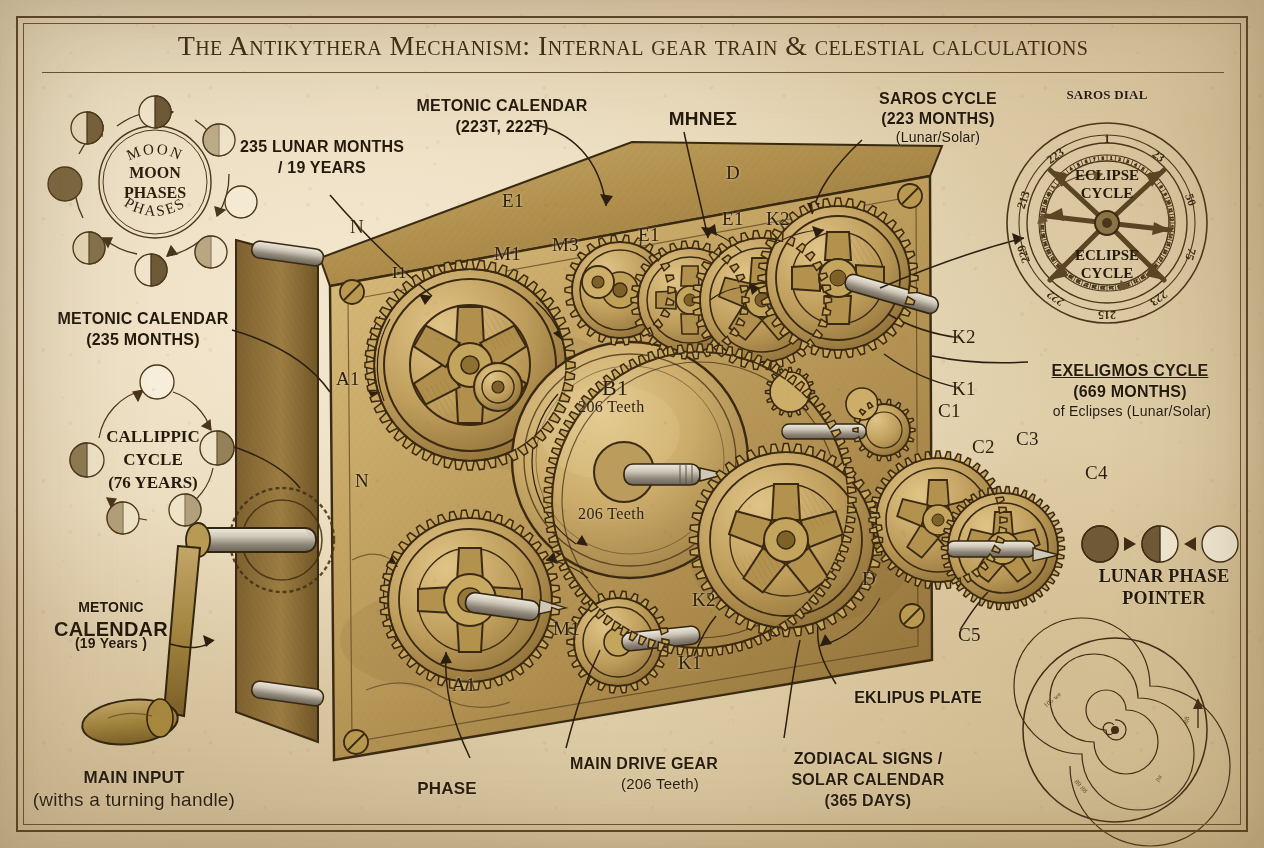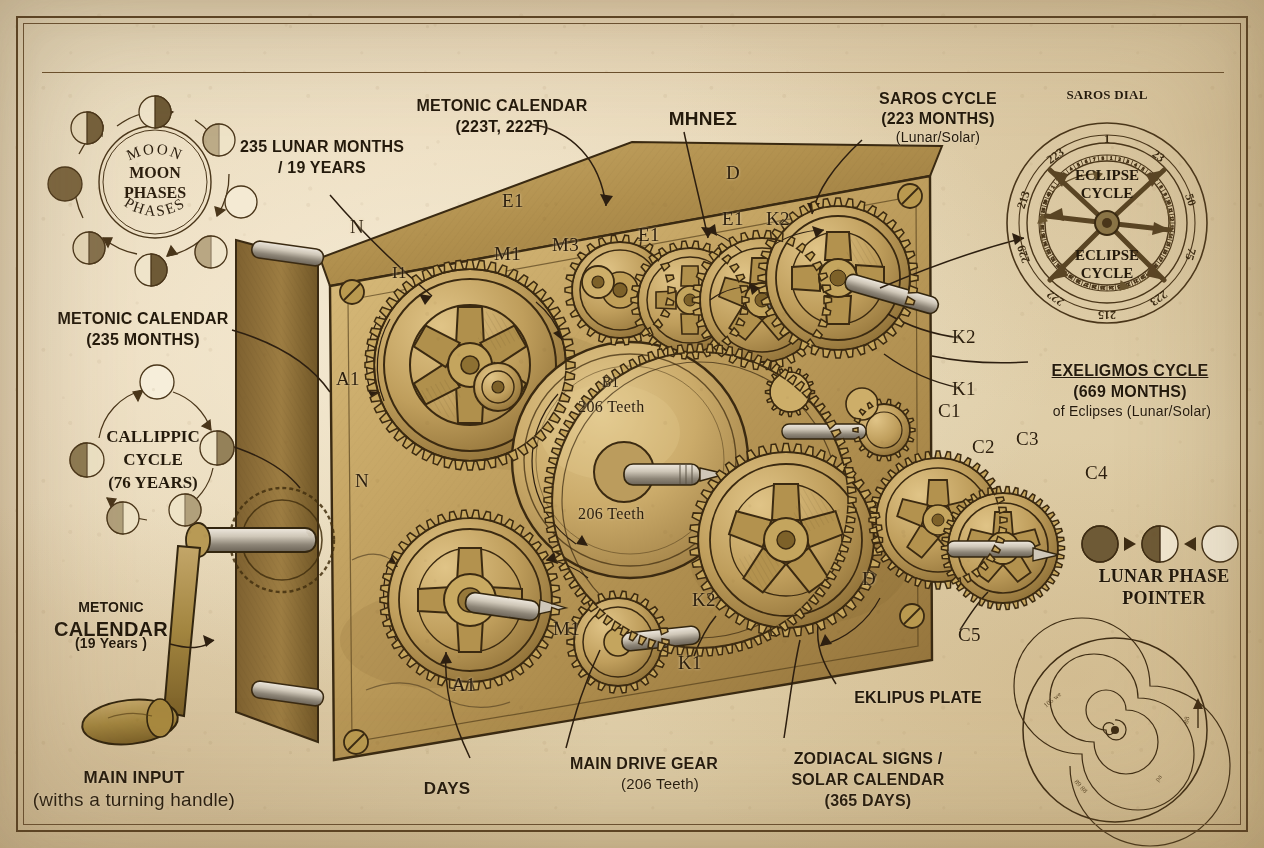--- a/index.html
+++ b/index.html
@@ -957,20 +957,21 @@
         <path d="M134.24094729358245,-62.40935883120107 L140.73922752980891,-67.3198836474981 L139.08506782838984,-70.67418770083034 L131.23338420009327,-68.50809347362335 Z" fill="#c7a75f" stroke="#3b2a11" stroke-width="1.5"></path>
         <path d="M138.0352944817117,-53.495957579495006 L144.8408250902834,-57.970960723157994 L143.40958905323797,-61.42627017475021 L135.4330471416291,-59.77833840057175 Z" fill="#c7a75f" stroke="#3b2a11" stroke-width="1.5"></path>
         <path d="M141.23855334730638,-44.353478424584594 L148.3221920013534,-48.3737972451374 L147.12000840111958,-51.9153159294491 L139.05276498324486,-50.79260330515132 Z" fill="#c7a75f" stroke="#3b2a11" stroke-width="1.5"></path>
         <path d="M143.83700704413067,-35.02107086579023 L151.16842051543637,-38.569489740832665 L150.20043728675296,-42.182052331153784 L142.07703753743354,-41.58936648455589 Z" fill="#c7a75f" stroke="#3b2a11" stroke-width="1.5"></path>
         <path d="M145.81952859453293,-25.538697705016066 L153.3673226450741,-28.60002176016204 L152.63768484073378,-32.26815870887012 L144.49291440482324,-32.20803761175803 Z" fill="#c7a75f" stroke="#3b2a11" stroke-width="1.5"></path>
         <path d="M147.17762853687213,-15.946963919896694 L154.9094823537659,-18.508084095559035 L154.42131439486292,-22.216087877097088 L146.29005042977576,-22.688788977238605 Z" fill="#c7a75f" stroke="#3b2a11" stroke-width="1.5"></path>
         <path d="M147.9054912786958,-6.286942787049883 L155.78829587688253,-8.336891973446088 L155.54368817356178,-12.068884346358464 L147.4607499999308,-13.072383465072386 Z" fill="#c7a75f" stroke="#3b2a11" stroke-width="1.5"></path>
       </g>
     </svg>
 
+  <div id="title">The Antikythera Mechanism: Internal gear train &amp; celestial calculations</div>
   <div id="title-rule"></div>
 
   <svg width="220" height="180" style="left:45px;top:92px;">
     <g fill="none" stroke="#4a361a" stroke-width="1.4">
       <circle cx="110" cy="90" r="56"></circle>
       <circle cx="110" cy="90" r="52" stroke-width="1"></circle>
     </g>
     <g stroke="#4a361a" stroke-width="1.3" fill="none">
       <path d="M72,34 A74,74 0 0,1 128,20"></path>
         <path d="M128,20 l-10,-4 l2,10 Z" fill="#4a361a"></path>
@@ -1255,32 +1256,32 @@
   <div class="lbl" style="left:28px;top:310px;width:230px;font-size:16px;">METONIC CALENDAR</div>
   <div class="lbl" style="left:28px;top:331px;width:230px;font-size:16px;">(235 MONTHS)</div>
 
   <div class="lbl" style="left:50px;top:600px;width:122px;font-size:14px;">METONIC</div>
   <div class="lbl" style="left:50px;top:618px;width:122px;font-size:20px;">CALENDAR</div>
   <div class="lbl" style="left:50px;top:636px;width:122px;font-size:14px;">(19 Years )</div>
 
   <div class="lbl" style="left:34px;top:768px;width:200px;font-size:17px;">MAIN INPUT</div>
   <div class="lbl sub" style="left:24px;top:789px;width:220px;font-size:19px;">(withs a turning handle)</div>
 
-  <div class="lbl" style="left:392px;top:779px;width:110px;font-size:17px;">DAYS</div>
+  <div class="lbl" style="left:392px;top:779px;width:110px;font-size:17px;">PHASE</div>
 
   <div class="lbl" style="left:544px;top:755px;width:200px;font-size:16px;">MAIN DRIVE GEAR</div>
   <div class="lbl sub" style="left:560px;top:776px;width:200px;font-size:15px;">(206 Teeth)</div>
 
   <div class="lbl" style="left:768px;top:750px;width:200px;font-size:16px;">ZODIACAL SIGNS /</div>
   <div class="lbl" style="left:768px;top:771px;width:200px;font-size:16px;">SOLAR CALENDAR</div>
   <div class="lbl" style="left:768px;top:792px;width:200px;font-size:16px;">(365 DAYS)</div>
 
   <div class="lbl" style="left:828px;top:689px;width:180px;font-size:16px;">EKLIPUS PLATE</div>
 
-  <div class="gl" style="left:602px;top:375px;font-size:14px;">B1</div>
+  <div class="gl" style="left:602px;top:375px;font-size:22px;">B1</div>
   <div class="gl" style="left:578px;top:398px;font-size:16px;">206 Teeth</div>
   <div class="gl" style="left:578px;top:505px;font-size:16px;">206 Teeth</div>
 
   <div class="gl" style="left:350px;top:216px;">N</div>
   <div class="gl" style="left:392px;top:263px;font-size:17px;">I1</div>
   <div class="gl" style="left:494px;top:243px;">M1</div>
   <div class="gl" style="left:552px;top:234px;">M3</div>
   <div class="gl" style="left:502px;top:190px;">E1</div>
   <div class="gl" style="left:638px;top:224px;">E1</div>
   <div class="gl" style="left:722px;top:208px;">E1</div>

